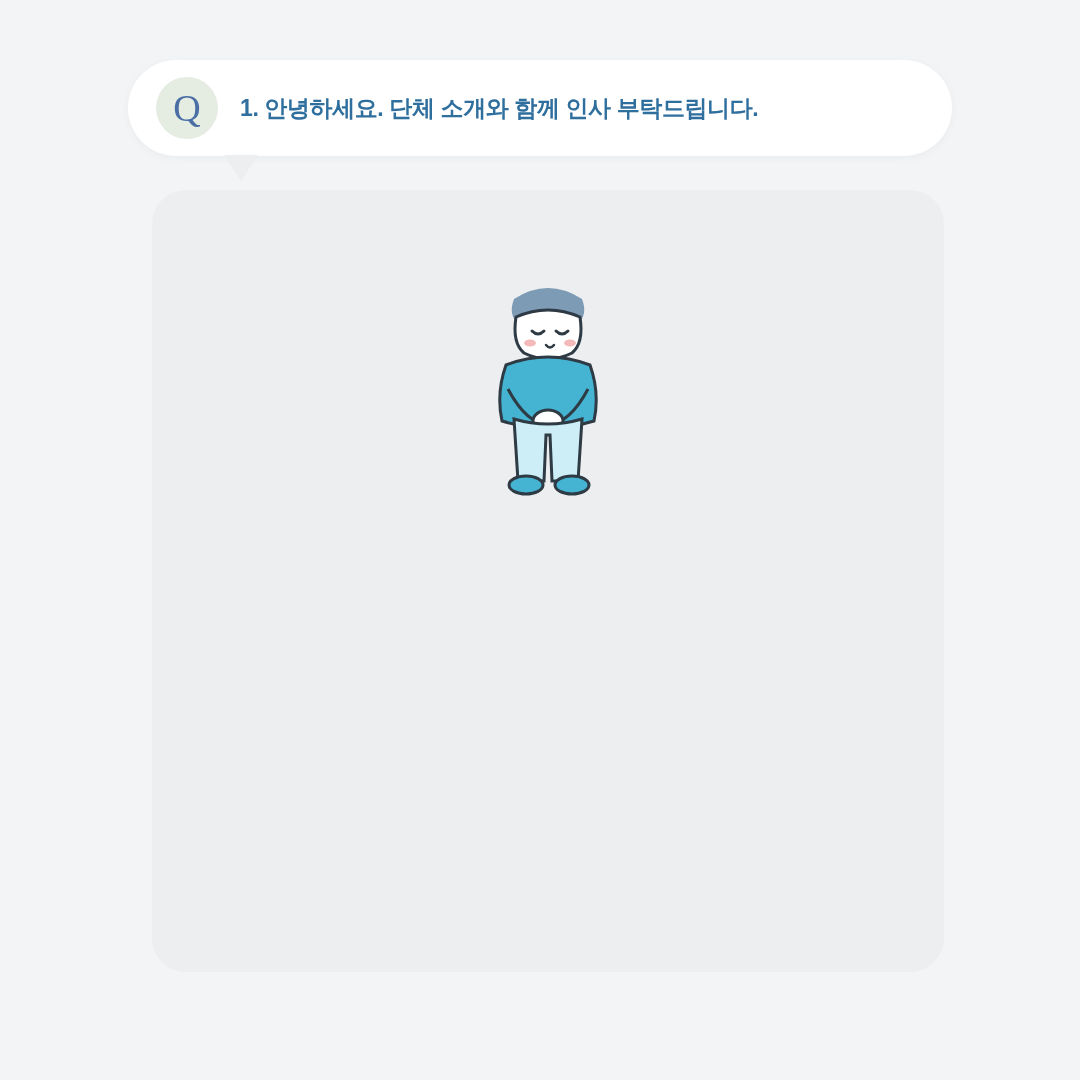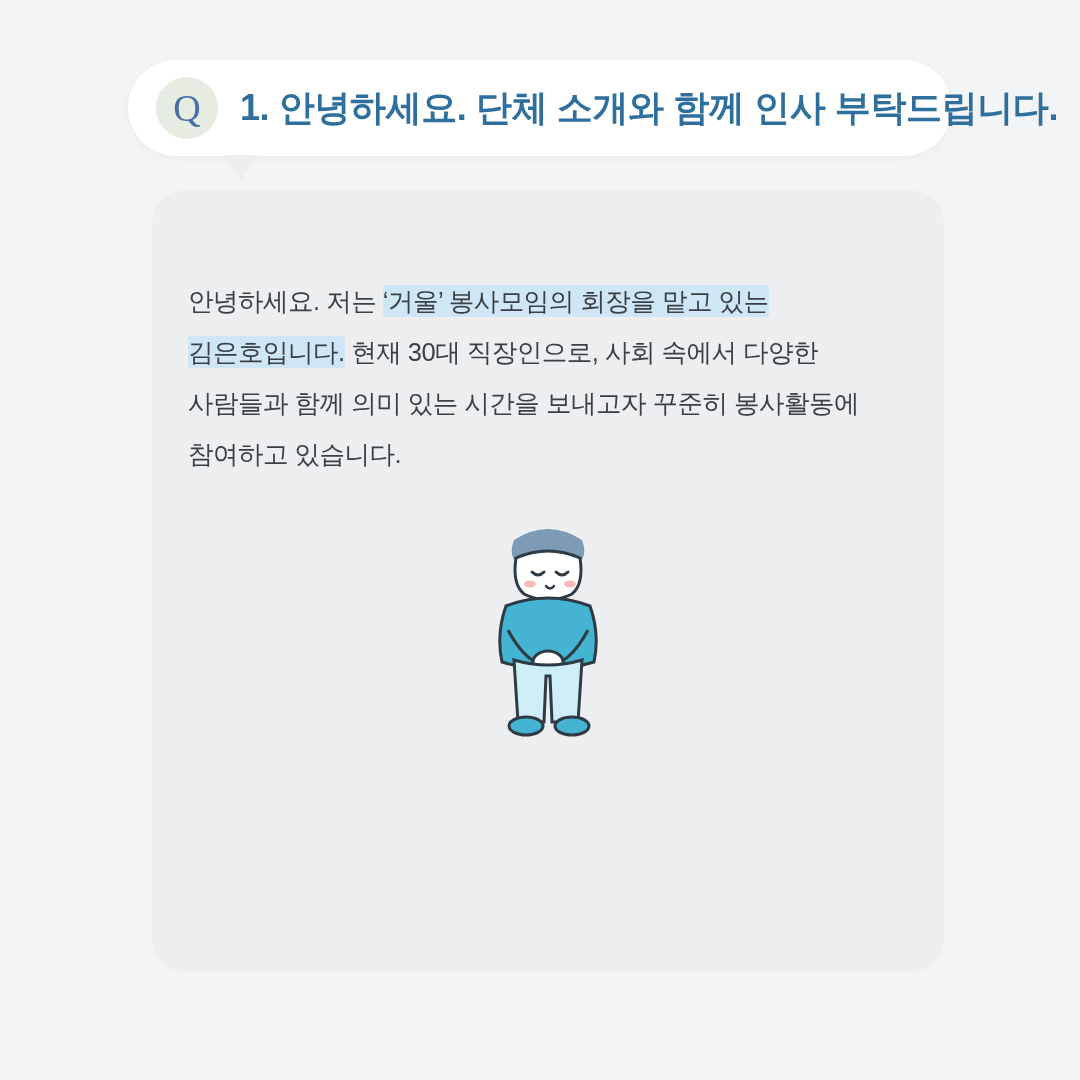--- a/index.html
+++ b/index.html
@@ -47,21 +47,21 @@
     justify-content: center;
     font-family: "Liberation Serif", "DejaVu Serif", serif;
     font-size: 38px;
     line-height: 1;
     flex: 0 0 auto;
   }
 
   .q-text {
     margin-left: 22px;
     color: #2f6f9e;
-    font-size: 36px;
+    font-size: 23px;
     font-weight: bold;
     letter-spacing: -0.4px;
     white-space: nowrap;
   }
 
   
   .bubble-tail {
     position: absolute;
     left: 224px;
     top: 155px;
@@ -122,23 +122,20 @@
 
   <div class="question-bubble">
     <div class="q-badge">Q</div>
     <div class="q-text">1. 안녕하세요. 단체 소개와 함께 인사 부탁드립니다.</div>
   </div>
 
   <div class="bubble-tail"></div>
 
   <div class="answer-card">
 
-    <p class="para">
-      <span>안녕하세요. 저는 </span><span class="hl">‘거울’ 봉사모임의 회장을 맡고 있는 김은호입니다.</span><span> 현재 30대 직장인으로, 사회 속에서 다양한 사람들과 함께 의미 있는 시간을 보내고자 꾸준히 봉사활동에 참여하고 있습니다.</span>
-    </p>
 
     <div class="illustration">
       <svg width="180" height="230" viewBox="0 0 180 230" aria-hidden="true">
 
         <path d="M56 30 q34 -22 68 0 q6 16 -4 24 q-30 -12 -60 0 q-10 -8 -4 -24 z" fill="#7d9bb5"></path>
 
         <path d="M58 48 q32 -14 64 0 q4 26 -8 36 q-24 12 -48 0 q-12 -10 -8 -36 z" fill="#ffffff" stroke="#2e3a44" stroke-width="3"></path>
 
         <path d="M74 62 q6 6 12 0" fill="none" stroke="#2e3a44" stroke-width="3" stroke-linecap="round"></path>
         <path d="M98 62 q6 6 12 0" fill="none" stroke="#2e3a44" stroke-width="3" stroke-linecap="round"></path>

